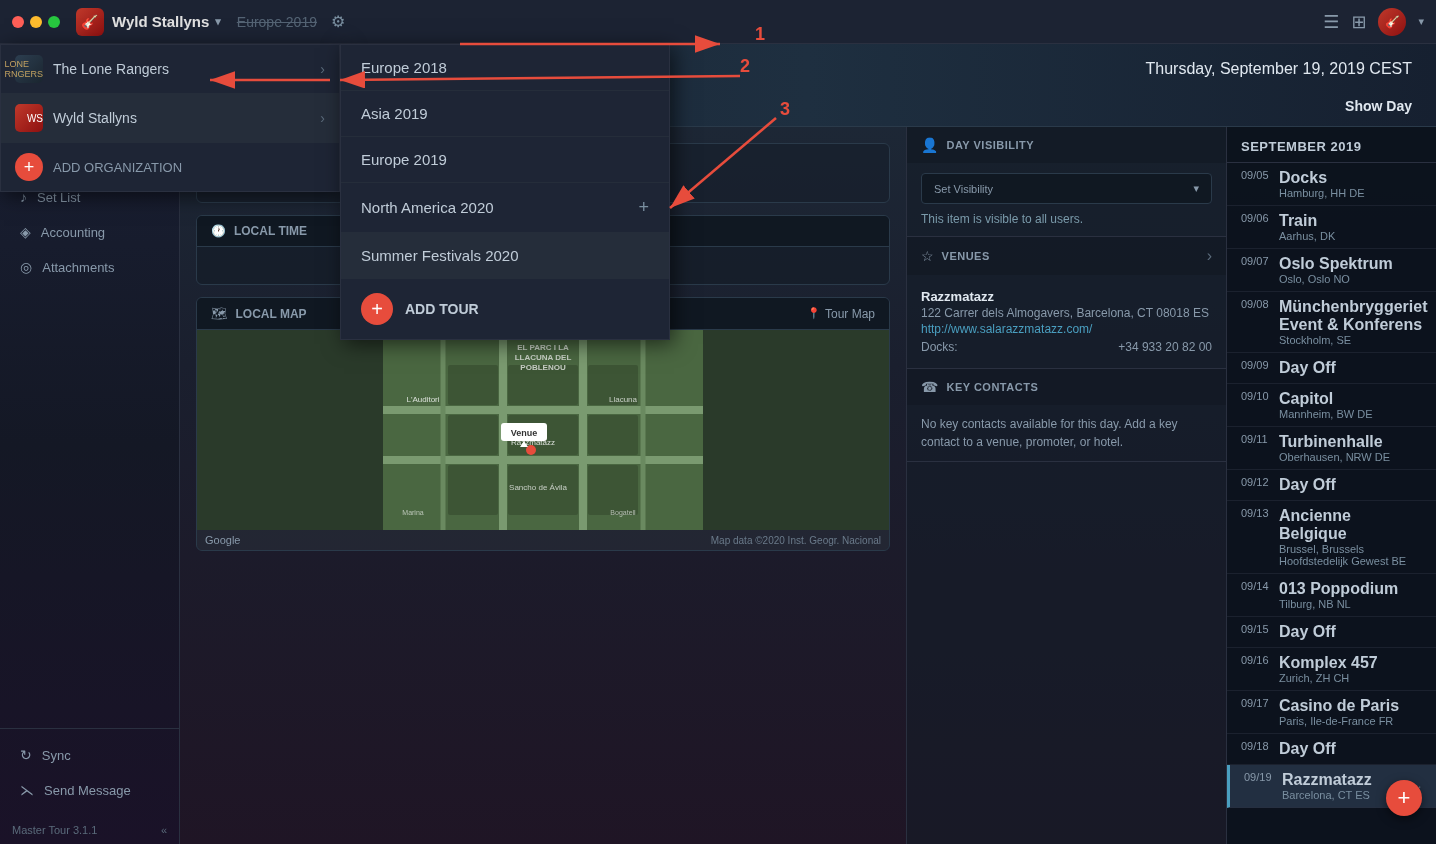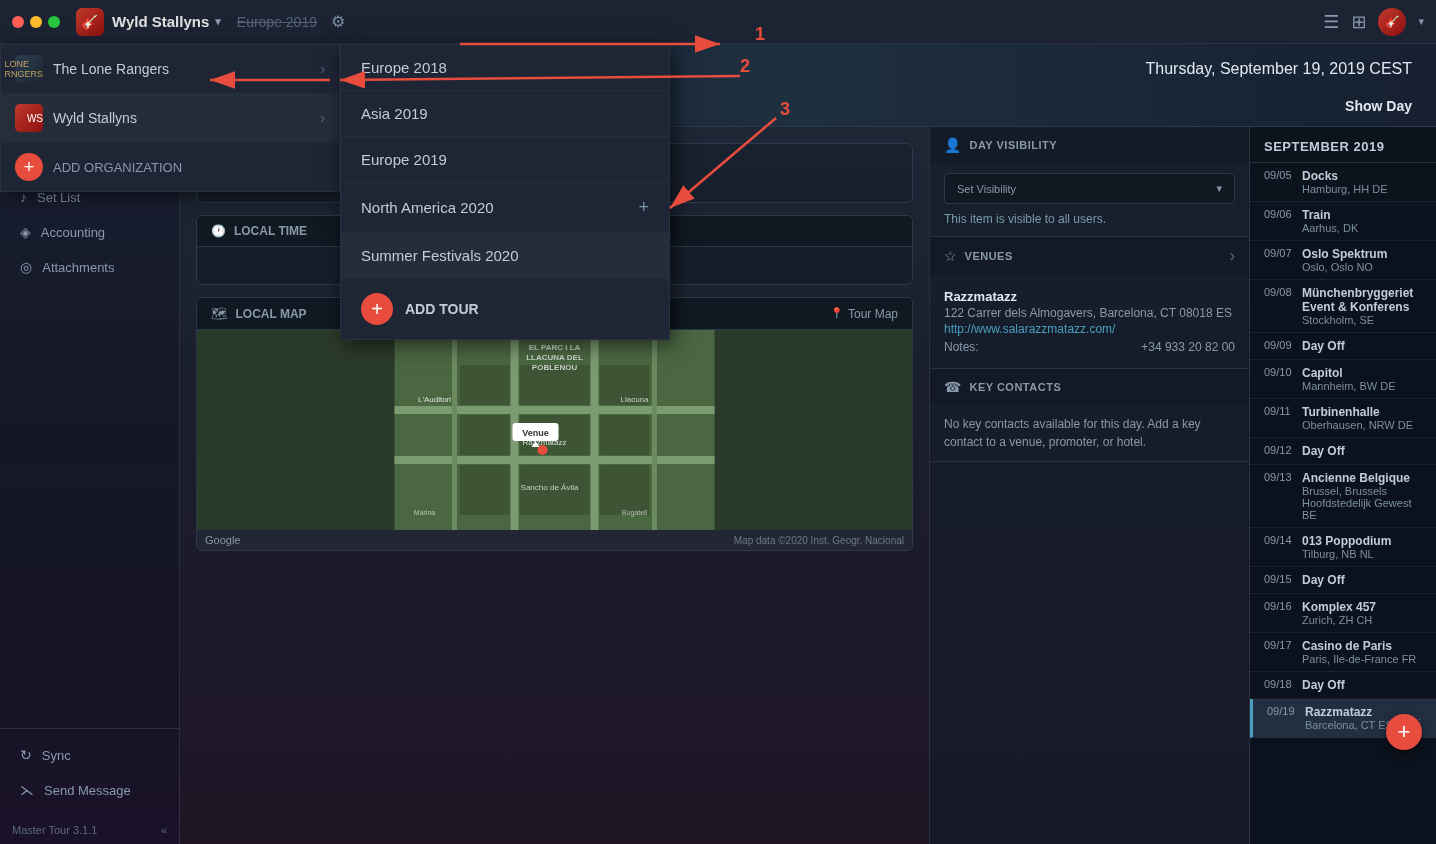--- a/index.html
+++ b/index.html
@@ -445,21 +445,21 @@
     .venue-name { color: #e0e8f0; font-size: 13px; font-weight: 600; }
     .venue-addr { color: #8899aa; font-size: 12px; margin-top: 2px; }
     .venue-url { color: #4a9fc0; font-size: 12px; margin-top: 2px; }
     .venue-phone { color: #8899aa; font-size: 12px; display: flex; justify-content: space-between; margin-top: 4px; }
 
     
     .no-contacts { color: #8899aa; font-size: 12px; line-height: 1.5; }
 
     
     .schedule-panel {
-      width: 187px;
+      width: 210px;
       background: rgba(12,18,28,0.95);
       border-left: 1px solid #2a3040;
       display: flex;
       flex-direction: column;
       overflow-y: auto;
     }
     .schedule-header {
       padding: 12px 14px 8px;
       color: #c0ccd8;
       font-size: 13px;
@@ -473,21 +473,21 @@
       padding: 6px 14px;
       border-bottom: 1px solid rgba(42,48,64,0.5);
       gap: 8px;
     }
     .schedule-item.active {
       background: rgba(40,55,75,0.8);
       border-left: 3px solid #4a9fc0;
     }
     .sched-date { color: #8899aa; font-size: 11px; min-width: 30px; }
     .sched-info { flex: 1; }
-    .sched-name { color: #c0ccd8; font-size: 12px; font-weight: 600; }
+    .sched-name { color: #c0ccd8; font-size: 16px; font-weight: 600; }
     .sched-loc { color: #7a8fa0; font-size: 11px; }
     .sched-more { color: #5a6a7a; font-size: 14px; margin-left: auto; align-self: center; }
 
     .fab-btn {
       position: absolute;
       bottom: 28px;
       right: 14px;
       width: 36px;
       height: 36px;
       border-radius: 50%;
@@ -685,21 +685,21 @@
             <span class="right-section-icon">☆</span>
             <span class="right-section-title">VENUES</span>
             <span class="right-section-expand">›</span>
           </div>
           <div class="right-section-body">
             <div class="venue-card">
               <div class="venue-name">Razzmatazz</div>
               <div class="venue-addr">122 Carrer dels Almogavers, Barcelona, CT 08018 ES</div>
               <div class="venue-url">http://www.salarazzmatazz.com/</div>
               <div class="venue-phone">
-                <span>Notes:</span>
+                <span>Docks:</span>
                 <span>+34 933 20 82 00</span>
               </div>
             </div>
           </div>
         </div>
 
         <div class="right-section">
           <div class="right-section-header">
             <span class="right-section-icon">☎</span>
             <span class="right-section-title">KEY CONTACTS</span>

